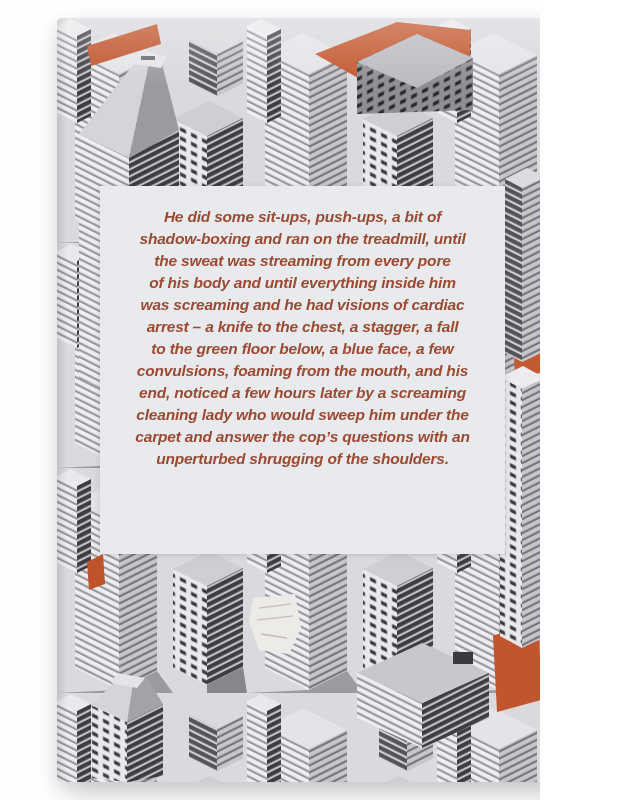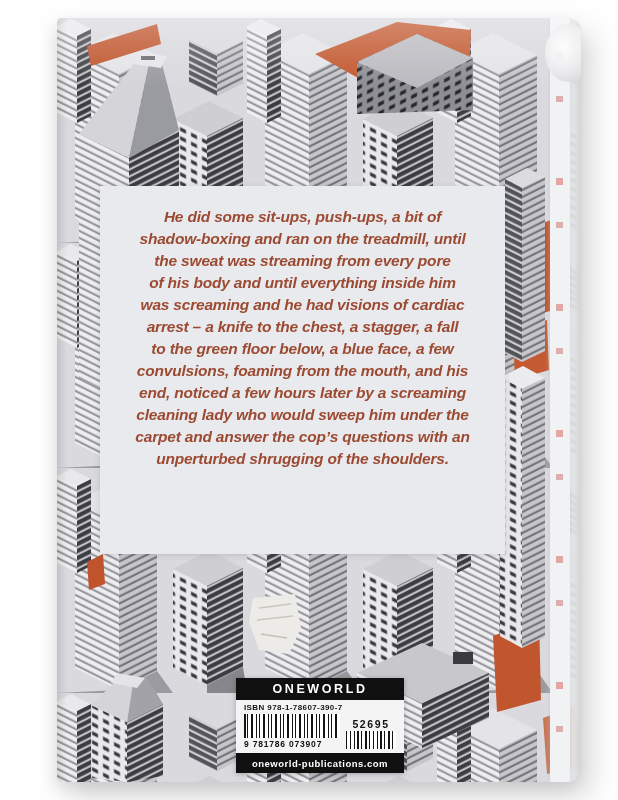--- a/index.html
+++ b/index.html
@@ -1,16 +1,16 @@
 <!DOCTYPE html>
 <html><head>
 <meta charset="utf-8">
 <style>
   html,body{margin:0;padding:0;background:#ffffff;}
-  .photo{position:relative;width:618px;height:800px;background:#fefefe;overflow:hidden;
+  .photo{position:relative;width:540px;height:800px;background:#fefefe;overflow:hidden;
          font-family:"Liberation Sans", sans-serif;}
   .book{position:absolute;left:57px;top:18px;width:524px;height:764px;
         border-radius:5px 14px 14px 5px;overflow:hidden;background:#dcdce0;
         box-shadow:10px 14px 28px rgba(0,0,0,0.16), -4px 6px 16px rgba(0,0,0,0.08);}
   .city{position:absolute;left:0;top:0;}
   
   .edge-left{position:absolute;left:0;top:0;bottom:0;width:10px;
              background:linear-gradient(90deg,rgba(0,0,0,0.10),rgba(0,0,0,0));pointer-events:none;}
   
   .spine-blur{position:absolute;right:0;top:0;bottom:0;width:36px;
@@ -191,37 +191,20 @@
 was screaming and he had visions of cardiac
 arrest – a knife to the chest, a stagger, a fall
 to the green floor below, a blue face, a few
 convulsions, foaming from the mouth, and his
 end, noticed a few hours later by a screaming
 cleaning lady who would sweep him under the
 carpet and answer the cop’s questions with an
 unperturbed shrugging of the shoulders.</div>
     </div>
 
-    <div class="bc">
-      <div class="bc-top">ONEWORLD</div>
-      <div class="bc-mid">
-        <div class="bc-isbn">ISBN 978-1-78607-390-7</div>
-        <div class="bc-row">
-          <div class="bc-main">
-            <div class="bars-main"></div>
-            <div class="bc-digits">9 781786 073907</div>
-          </div>
-          <div class="bc-addon">
-            <div class="addon-code">52695</div>
-            <div class="bars-addon"></div>
-          </div>
-        </div>
-      </div>
-      <div class="bc-bot">oneworld-publications.com</div>
-    </div>
 
     <div class="edge-left"></div>
     <div class="spine-blur"></div>
     <div class="spine-strip"></div>
     <div class="spine-sticker"></div>
     <div class="glare"></div>
   </div>
 </div>
 
 </body></html>

